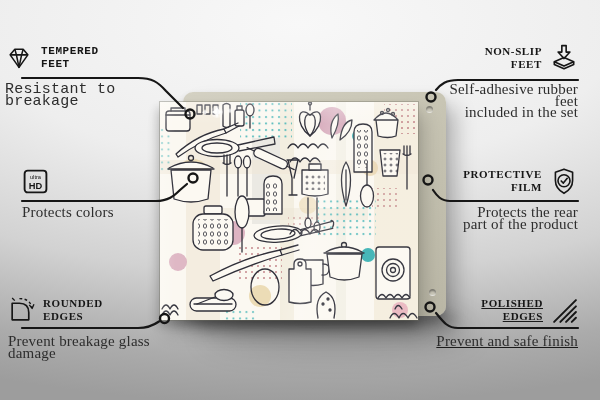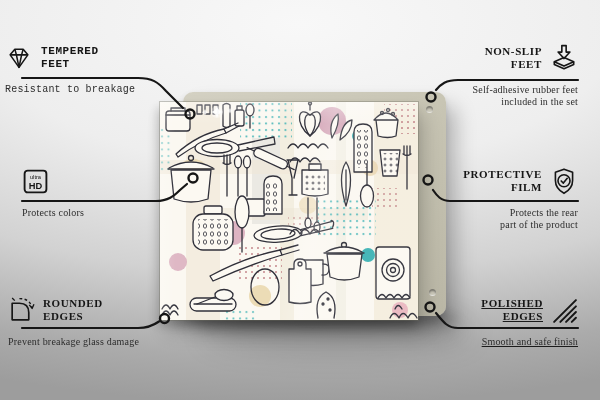--- a/index.html
+++ b/index.html
@@ -36,21 +36,21 @@
   }
   
   .connectors { position:absolute; inset:0; pointer-events:none; }
   
   .callout { position:absolute; width:152px; color:#1b1b1b; }
   .title-row { display:flex; align-items:center; gap:8px; height:32px; }
   .callout.right .title-row { justify-content:flex-end; }
   .title-lines { font-weight:bold; font-size:11px; line-height:13px; letter-spacing:.6px; color:#161616; }
   .title-lines span { display:block; }
   .callout.right .title-lines { text-align:right; }
-  .desc { margin-top:10px; font-size:10px; line-height:11.5px; letter-spacing:.2px; color:#2d2d2d; }
+  .desc { margin-top:10px; font-size:15px; line-height:11.5px; letter-spacing:.2px; color:#2d2d2d; }
   .callout.right .desc { text-align:right; }
   .desc span { display:block; }
   .ico { flex:0 0 auto; }
 </style>
 </head>
 <body>
 
 <div class="canvas">
 
   <div class="ground-shadow-1"></div>
@@ -366,17 +366,17 @@
         <span>POLISHED</span>
         <span>EDGES</span>
       </div>
       <svg class="ico" width="27" height="27" viewBox="0 0 26 26">
         <g stroke="#161616" stroke-width="1.9" fill="none" stroke-linecap="round">
           <path d="M3,24 L24,3 M9,24 L24,9 M14.5,24 L24,14.5 M20,24 L24,20"></path>
         </g>
       </svg>
     </div>
     <div class="desc">
-      <span>Smooth and safe finish</span>
+      <span>Prevent and safe finish</span>
     </div>
   </div>
 
 </div>
 
 </body></html>

